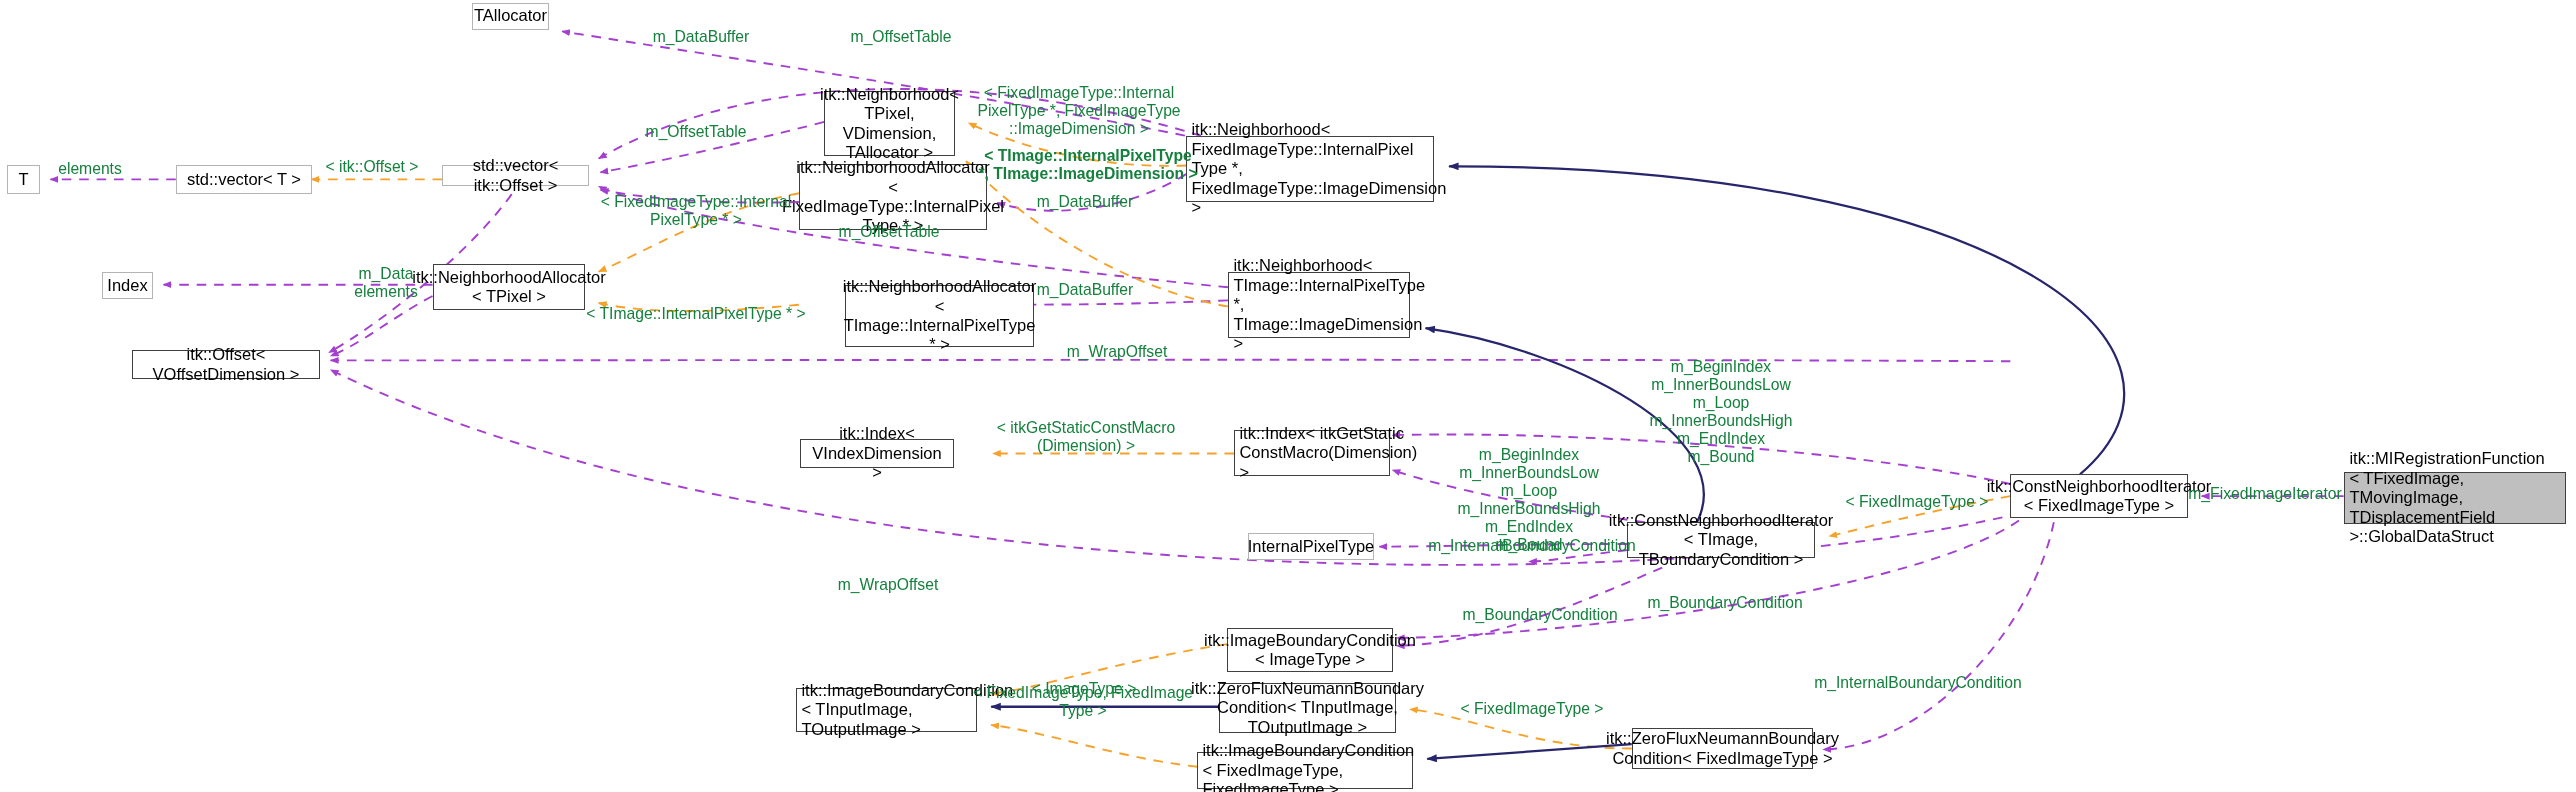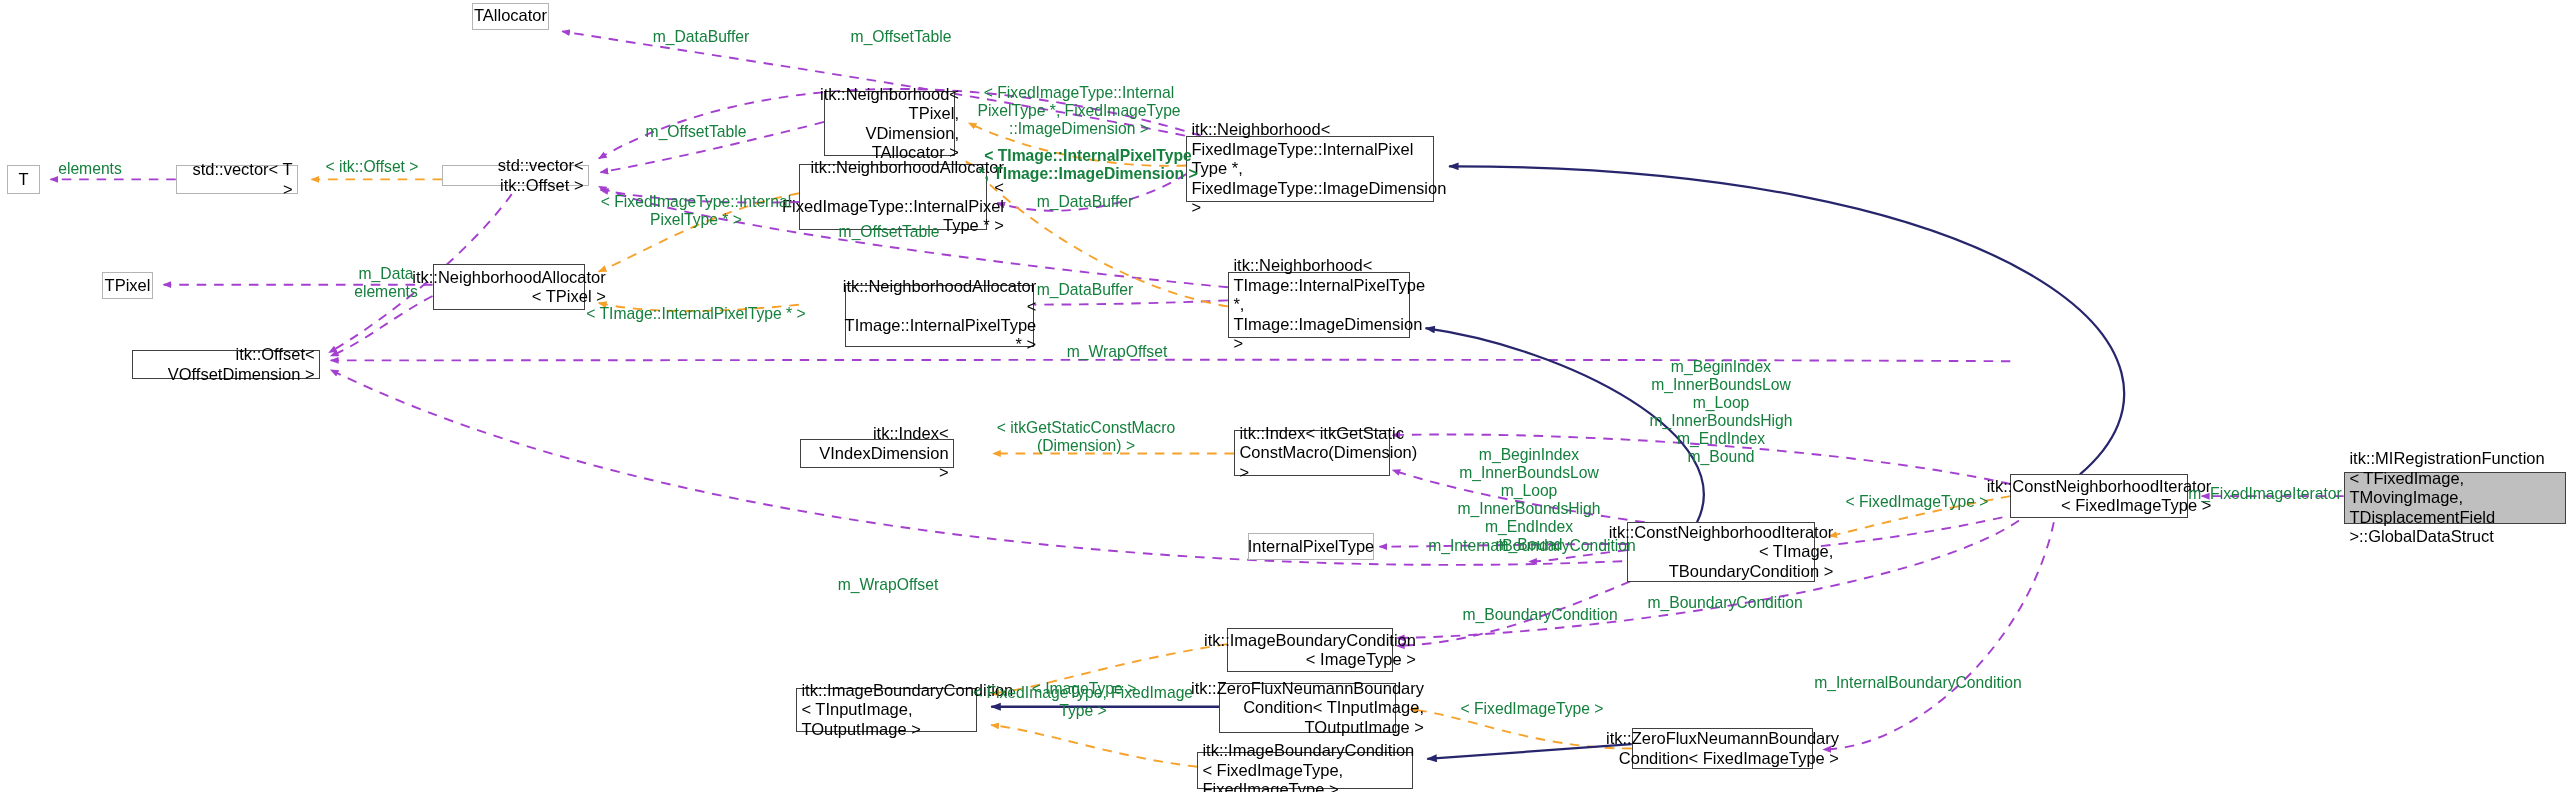--- a/index.html
+++ b/index.html
@@ -21,21 +21,21 @@
     height: 793px;
     pointer-events: none;
   }
   .node {
     position: absolute;
     box-sizing: border-box;
     background: #ffffff;
     display: flex;
     align-items: center;
     justify-content: center;
-    text-align: right;
+    text-align: center;
     font-size: 16.5px;
     line-height: 1.18;
     color: #000000;
     padding: 1.7px 4.4px;
     white-space: pre-line;
   }
   .node.plain {
     border: 0.9px solid #b4b4b4;
   }
   .node.solid {
@@ -153,45 +153,45 @@
       <path d="M1950,600 C2000,500 1800,400 1638,377"></path>
 
       <path d="M1401,812 L1139,812"></path>
 
       <path d="M1875,855 L1640,872"></path>
     </g>
   </svg>
 
 <div class="node plain" style="left: 472px; top: 2.6px; width: 77px; height: 27px;">TAllocator</div>
     <div class="node plain" style="left: 7px; top: 165px; width: 33px; height: 29px;">T</div>
-    <div class="node plain" style="left: 176px; top: 165px; width: 122px; height: 29px;">std::vector&lt; T &gt;</div>
+    <div class="node plain" style="left: 176px; top: 165px; width: 136px; height: 29px;">std::vector&lt; T &gt;</div>
     <div class="node plain" style="left: 442px; top: 165px; width: 147px; height: 21px;">std::vector&lt; itk::Offset &gt;</div>
     <div class="node solid" style="left: 824px; top: 91px; width: 131px; height: 65px;">itk::Neighborhood&lt;
 TPixel, VDimension,
 TAllocator &gt;</div>
     <div class="node solid" style="left: 799px; top: 164px; width: 188px; height: 66px;">itk::NeighborhoodAllocator
 &lt; FixedImageType::InternalPixel
 Type * &gt;</div>
     <div class="node solid leftalign" style="left: 1186px; top: 136px; width: 248px; height: 66px;">itk::Neighborhood&lt;
  FixedImageType::InternalPixel
 Type *, FixedImageType::ImageDimension &gt;</div>
-    <div class="node plain" style="left: 102px; top: 272px; width: 51px; height: 27px;">TPixel</div>
+    <div class="node plain" style="left: 102px; top: 272px; width: 51px; height: 27px;">Index</div>
     <div class="node solid" style="left: 433px; top: 264px; width: 152px; height: 46px;">itk::NeighborhoodAllocator
 &lt; TPixel &gt;</div>
     <div class="node solid" style="left: 799px; top: 285px; width: 189px; height: 62px; margin-left: 46px;">itk::NeighborhoodAllocator
 &lt; TImage::InternalPixelType * &gt;</div>
     <div class="node solid leftalign" style="left: 1228px; top: 272px; width: 182px; height: 66px;">itk::Neighborhood&lt;
  TImage::InternalPixelType
 *, TImage::ImageDimension &gt;</div>
     <div class="node solid" style="left: 132px; top: 350px; width: 188px; height: 29px;">itk::Offset&lt; VOffsetDimension &gt;</div>
     <div class="node solid" style="left: 800px; top: 439px; width: 154px; height: 29px;">itk::Index&lt; VIndexDimension &gt;</div>
     <div class="node solid leftalign" style="left: 1234px; top: 430px; width: 156px; height: 46px;">itk::Index&lt; itkGetStatic
 ConstMacro(Dimension) &gt;</div>
     <div class="node plain" style="left: 1248px; top: 533px; width: 126px; height: 27px;">InternalPixelType</div>
-    <div class="node solid" style="left: 1627px; top: 522px; width: 188px; height: 60px;">itk::ConstNeighborhoodIterator
+    <div class="node solid" style="left: 1627px; top: 522px; width: 188px; height: 36px;">itk::ConstNeighborhoodIterator
 &lt; TImage, TBoundaryCondition &gt;</div>
     <div class="node solid" style="left: 2010px; top: 474px; width: 178px; height: 44px;">itk::ConstNeighborhoodIterator
 &lt; FixedImageType &gt;</div>
     <div class="node hilite leftalign" style="left: 2344px; top: 472px; width: 222px; height: 52px;">itk::MIRegistrationFunction
 &lt; TFixedImage, TMovingImage,
  TDisplacementField &gt;::GlobalDataStruct</div>
     <div class="node solid" style="left: 1227px; top: 628px; width: 166px; height: 44px;">itk::ImageBoundaryCondition
 &lt; ImageType &gt;</div>
     <div class="node solid leftalign" style="left: 796px; top: 688px; width: 181px; height: 44px;">itk::ImageBoundaryCondition
 &lt; TInputImage, TOutputImage &gt;</div>

